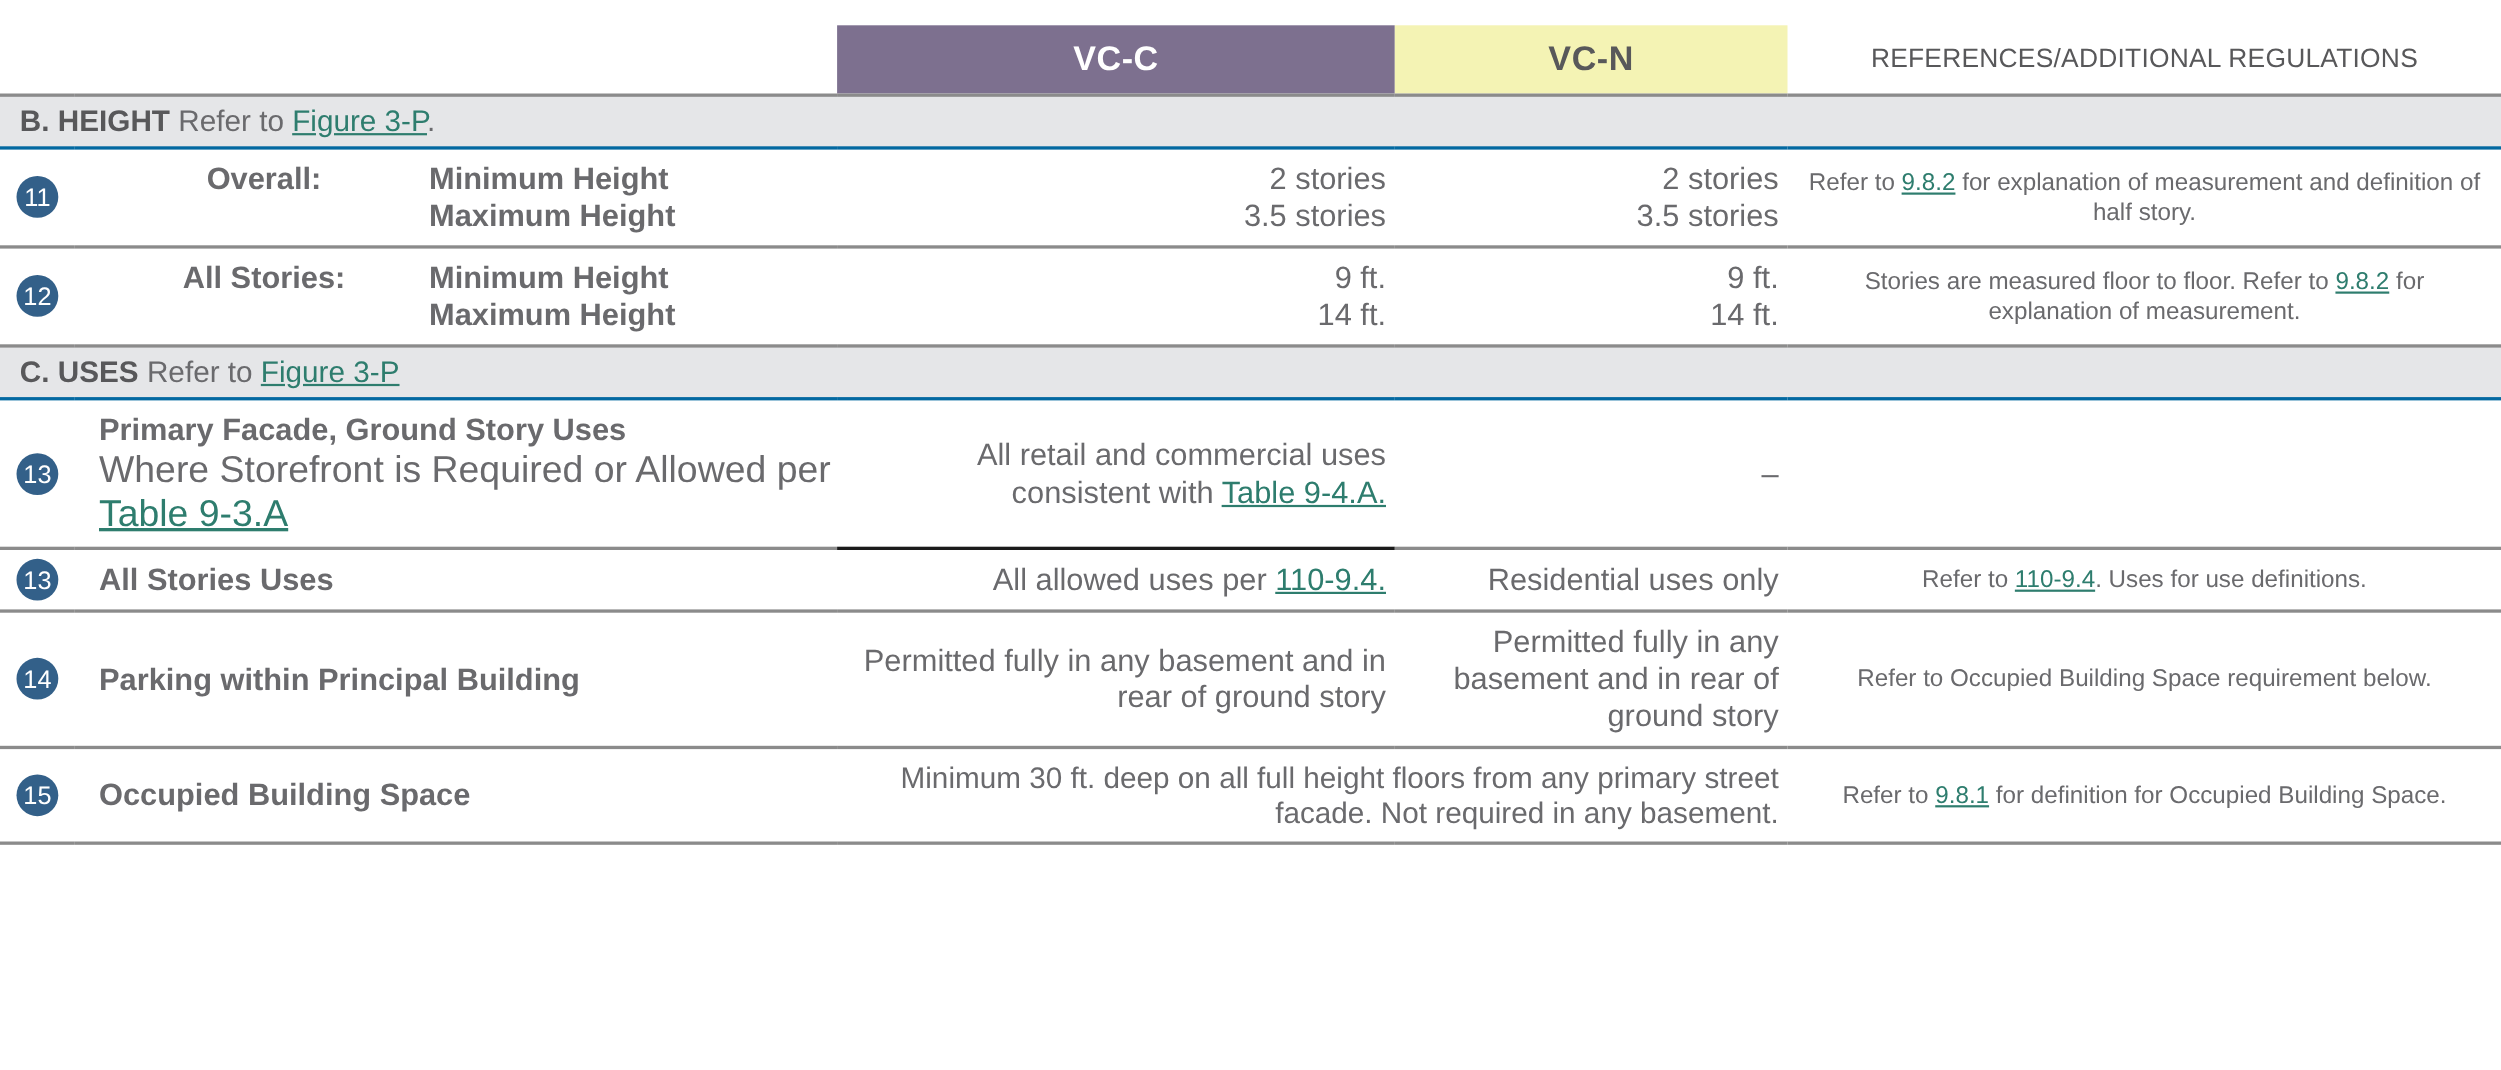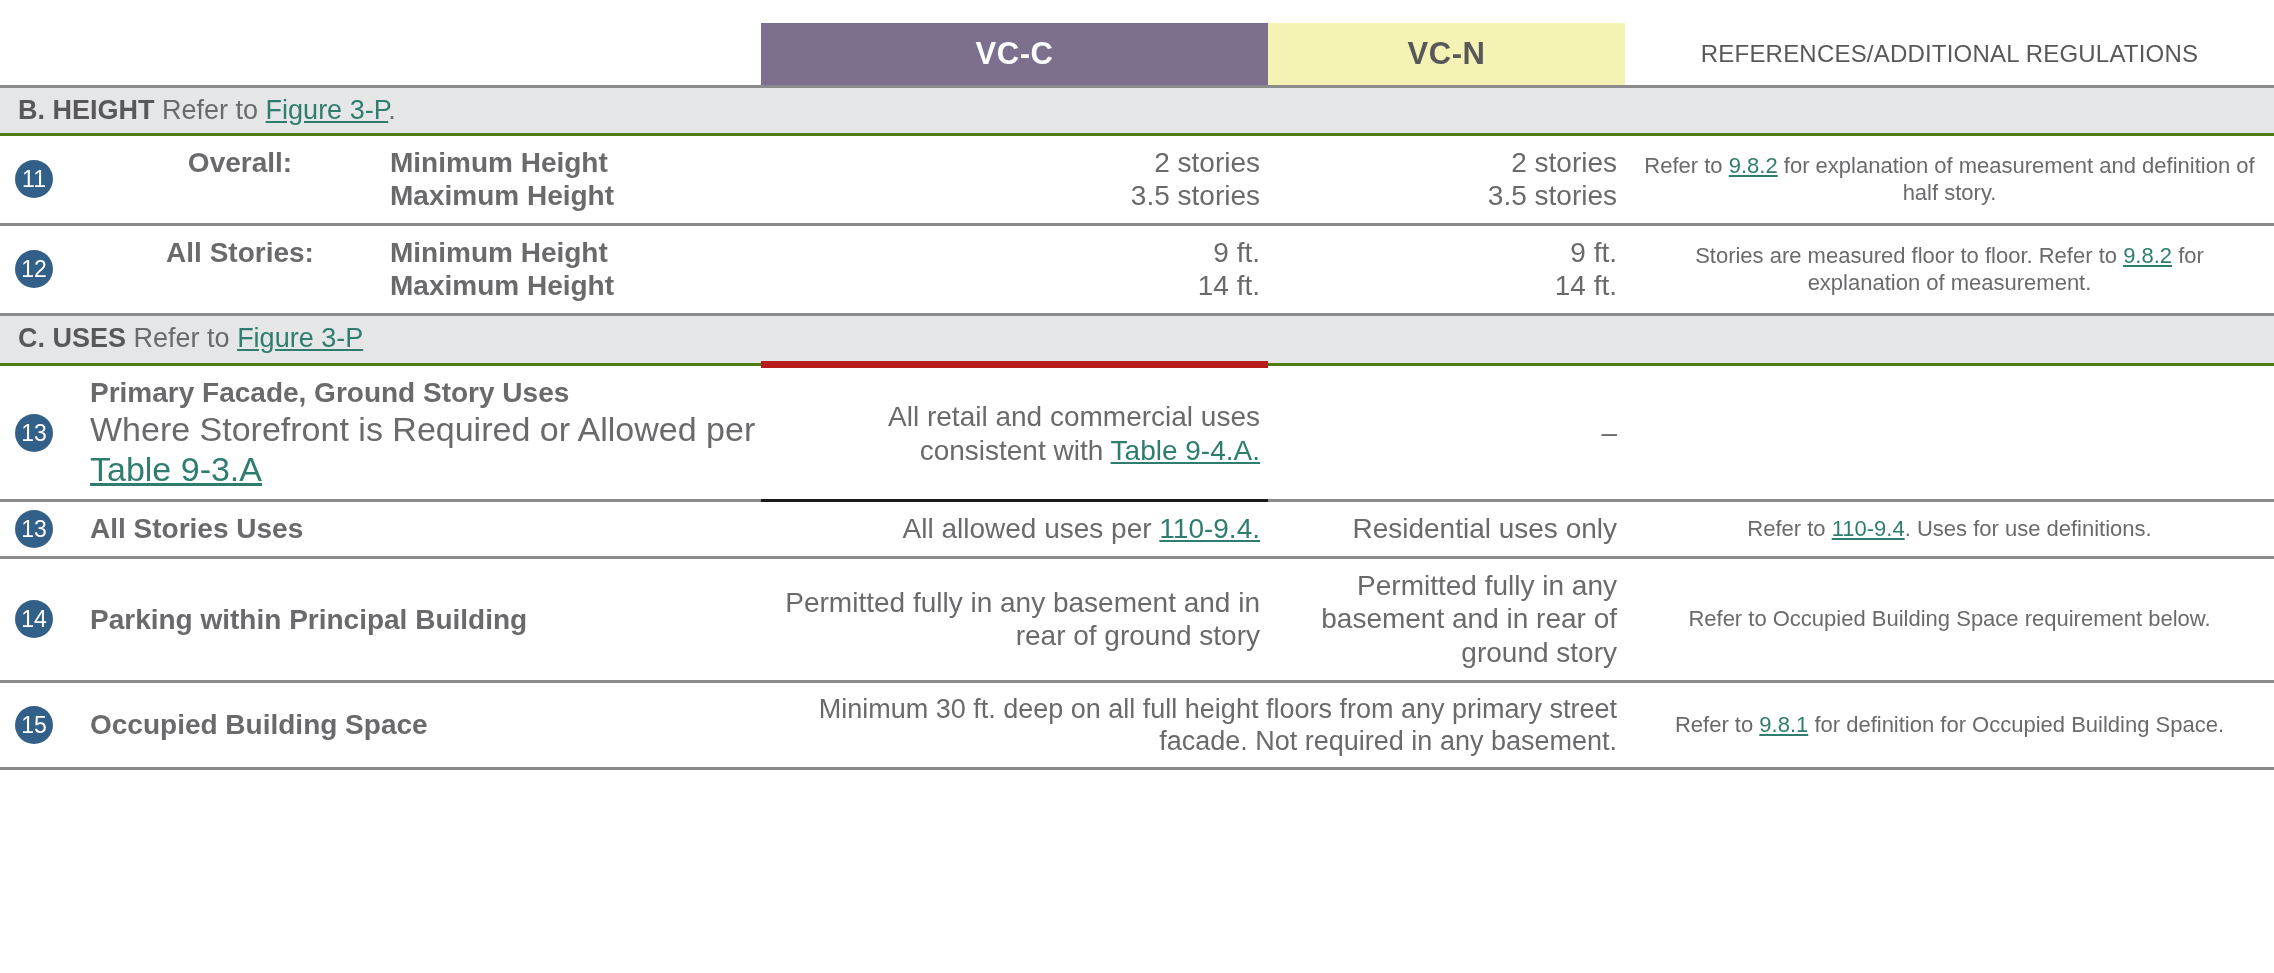--- a/index.html
+++ b/index.html
@@ -53,21 +53,21 @@
   }
   .rule-bot { border-bottom: 3px solid #8b8b8b; }
 
   
   .band td {
     background: #e5e6e8;
     padding: 7px 0 7px 18px;
     font-size: 27px;
     color: #58585a;
     border-top: 3px solid #8b8b8b;
-    border-bottom: 3px solid #4d7c0f;
+    border-bottom: 3px solid #0369a1;
   }
   .band .letter { font-weight: bold; color: #58585a; }
   .band .word { font-weight: bold; color: #58585a; }
   .band .plain { font-weight: normal; color: #6a6a6d; }
 
   
   .badge {
     display: inline-block;
     width: 38px; height: 38px;
     border-radius: 50%;
@@ -118,21 +118,21 @@
     padding: 10px 14px;
   }
 
   
   .lnk {
     color: #2e7d6e;
     text-decoration: underline;
   }
 
   
-  .boxed-top { border-top: 7px solid #b91c1c; }
+  .boxed-top { border-top: 2px solid #b91c1c; }
   .boxed-bot { border-bottom: 3px solid #1a1a1a; }
 
   .dash { font-size: 28px; color: #6a6a6d; }
 </style>
 </head>
 <body>
 
 <div class="sheet">
 <table class="tbl">
   <colgroup>

